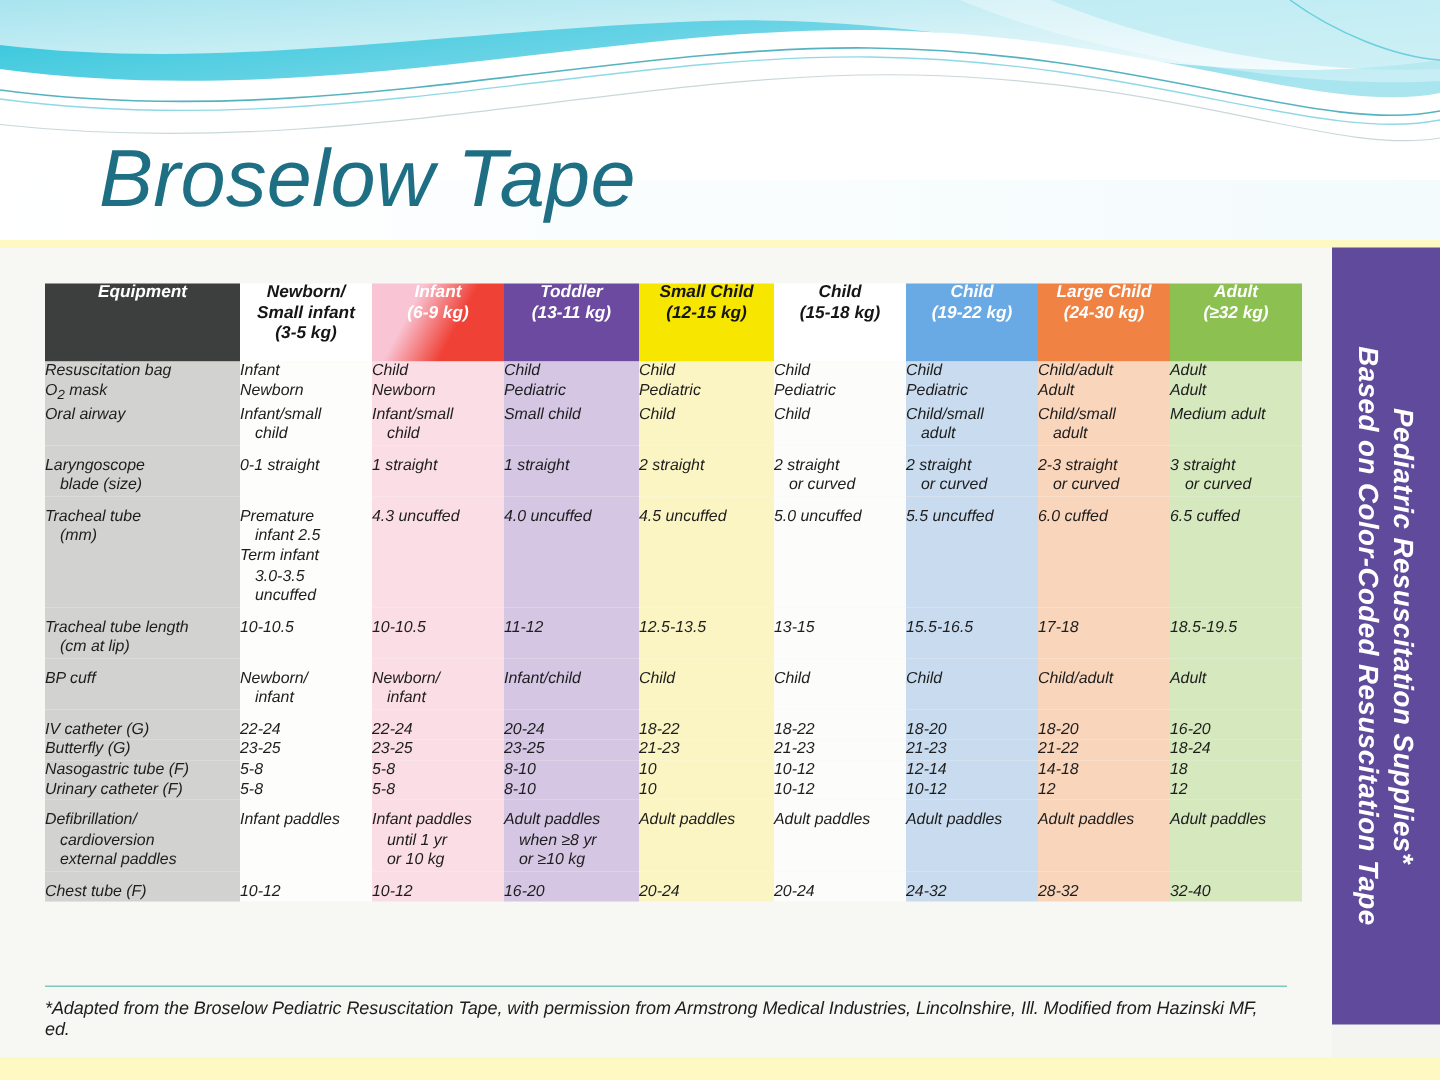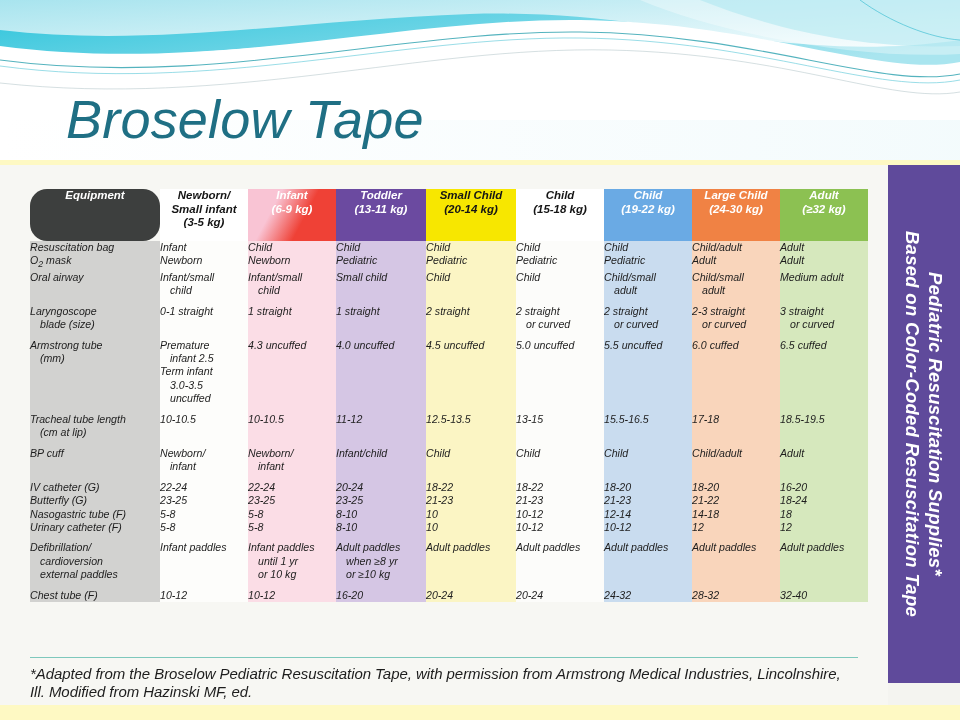--- a/index.html
+++ b/index.html
@@ -107,21 +107,21 @@
   
   th.hcell {
     height: 52px;
     text-align: center;
     vertical-align: middle;
     font-size: 11.5px;
     font-weight: bold;
     line-height: 1.18;
     padding: 2px 2px;
   }
-  th.h-equip   { background:#3d3f3e; color:#ffffff;border-radius:17px; }
+  th.h-equip   { background:#3d3f3e; color:#ffffff; }
   th.h-newborn { background:#ffffff; color:#151515; }
   th.h-infant  { background: linear-gradient(118deg, #f9c4d4 0%, #f9c4d4 30%, #ef4136 62%, #ef4136 100%); color:#ffffff; }
   th.h-toddler { background:#6b4aa0; color:#ffffff; }
   th.h-smallchild { background:#f7e700; color:#151515; }
   th.h-child   { background:#ffffff; color:#151515; }
   th.h-child19 { background:#6aaae4; color:#ffffff; }
   th.h-large   { background:#f08244; color:#ffffff; }
   th.h-adult   { background:#8cc152; color:#ffffff; }
 
   
@@ -143,21 +143,21 @@
   .indent { padding-left: 10px; display: block; }
 
   .rowgap { height: 7px; }
 
   
   .footnote {
     position: absolute;
     left: 30px;
     top: 500px;
     width: 828px;
-    font-size: 15px;
+    font-size: 12px;
     color: #1d1d1d;
     line-height: 1.2;
     letter-spacing: -0.05px;
   }
   .footline {
     position: absolute;
     left: 30px;
     top: 492px;
     width: 828px;
     height: 1px;
@@ -229,21 +229,21 @@
             <th class="hcell h-infant">
               <div>Infant</div>
               <div>(6-9 kg)</div>
             </th>
             <th class="hcell h-toddler">
               <div>Toddler</div>
               <div>(13-11 kg)</div>
             </th>
             <th class="hcell h-smallchild">
               <div>Small Child</div>
-              <div>(20-14 kg)</div>
+              <div>(12-15 kg)</div>
             </th>
             <th class="hcell h-child">
               <div>Child</div>
               <div>(15-18 kg)</div>
             </th>
             <th class="hcell h-child19">
               <div>Child</div>
               <div>(19-22 kg)</div>
             </th>
             <th class="hcell h-large">
@@ -317,21 +317,21 @@
               <td class="bcell c-newborn" style="height: 7px; font-size: 1px; line-height: 7px;">&nbsp;</td>
               <td class="bcell c-infant" style="height: 7px; font-size: 1px; line-height: 7px;">&nbsp;</td>
               <td class="bcell c-toddler" style="height: 7px; font-size: 1px; line-height: 7px;">&nbsp;</td>
               <td class="bcell c-smallchild" style="height: 7px; font-size: 1px; line-height: 7px;">&nbsp;</td>
               <td class="bcell c-child" style="height: 7px; font-size: 1px; line-height: 7px;">&nbsp;</td>
               <td class="bcell c-child19" style="height: 7px; font-size: 1px; line-height: 7px;">&nbsp;</td>
               <td class="bcell c-large" style="height: 7px; font-size: 1px; line-height: 7px;">&nbsp;</td>
               <td class="bcell c-adult" style="height: 7px; font-size: 1px; line-height: 7px;">&nbsp;</td>
             </tr>
             <tr>
-              <td class="bcell c-equip"><span>Armstrong tube</span><span class="indent" style="display:block">(mm)</span></td>
+              <td class="bcell c-equip"><span>Tracheal tube</span><span class="indent" style="display:block">(mm)</span></td>
               <td class="bcell c-newborn"><span>Premature</span><span class="indent" style="display:block">infant 2.5</span><span class="" style="display:block">Term infant</span><span class="indent" style="display:block">3.0-3.5</span><span class="indent" style="display:block">uncuffed</span></td>
               <td class="bcell c-infant"><span>4.3 uncuffed</span></td>
               <td class="bcell c-toddler"><span>4.0 uncuffed</span></td>
               <td class="bcell c-smallchild"><span>4.5 uncuffed</span></td>
               <td class="bcell c-child"><span>5.0 uncuffed</span></td>
               <td class="bcell c-child19"><span>5.5 uncuffed</span></td>
               <td class="bcell c-large"><span>6.0 cuffed</span></td>
               <td class="bcell c-adult"><span>6.5 cuffed</span></td>
             </tr>
             <tr class="rowgap">

